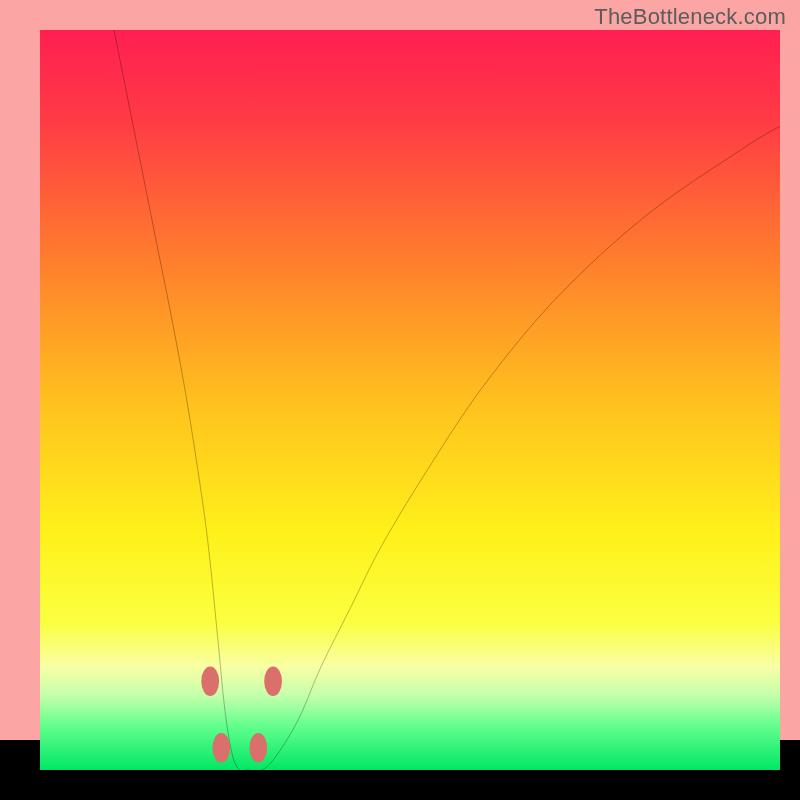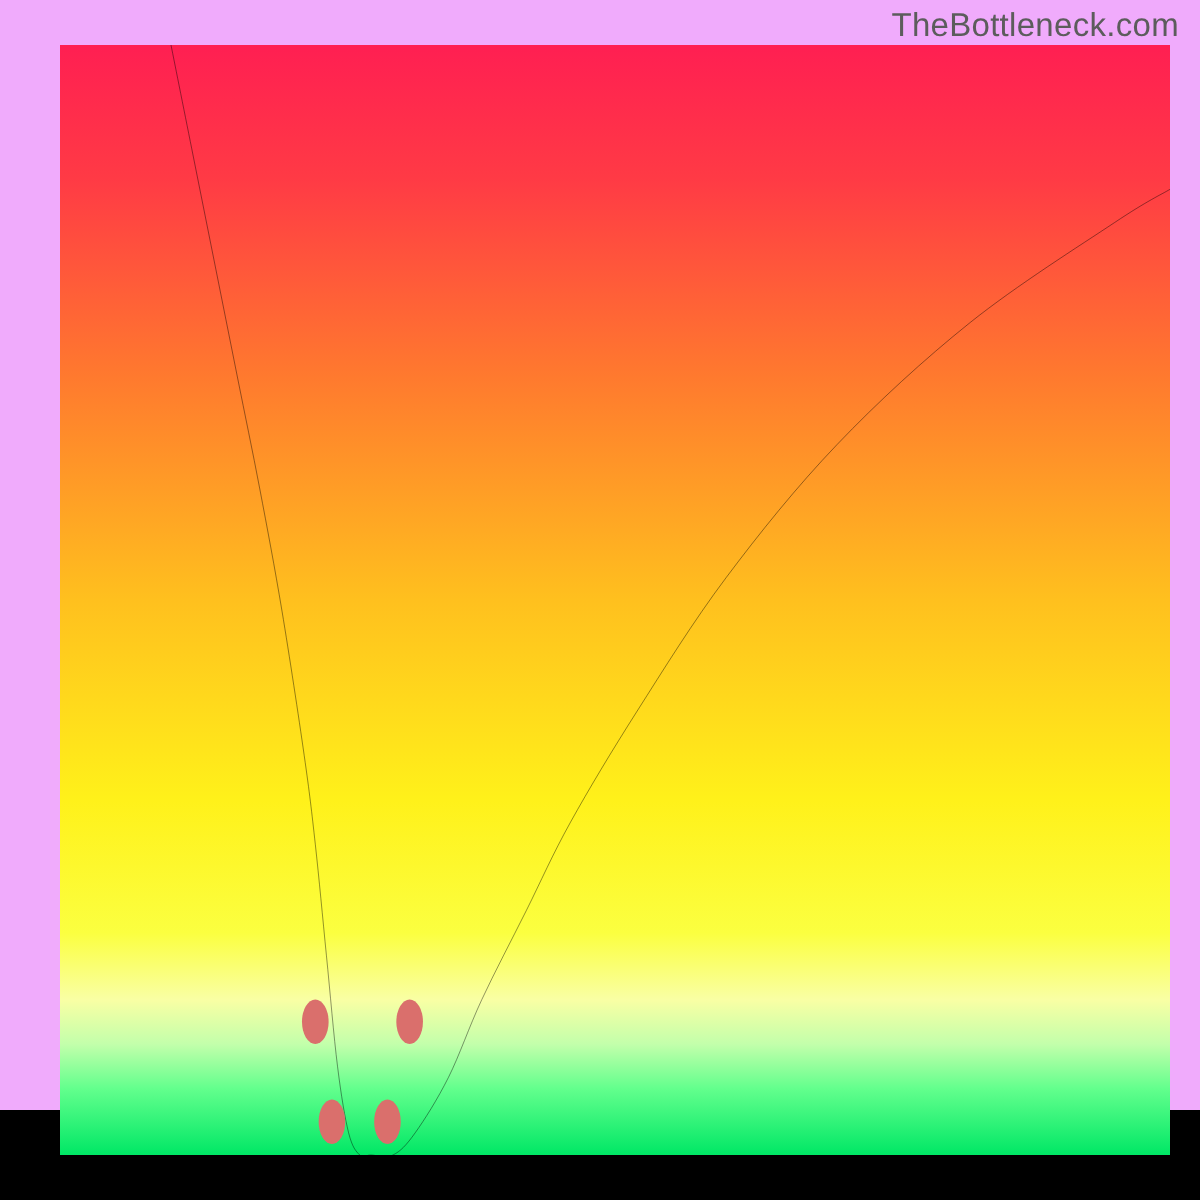--- a/index.html
+++ b/index.html
@@ -8,21 +8,21 @@
     width: 800px;
     height: 800px;
     overflow: hidden;
     background: #000;
     font-family: Arial, Helvetica, sans-serif;
   }
   .frame {
     position: relative;
     width: 800px;
     height: 740px;
-    background: #f0abfc;
+    background: #fca5a5;
   }
   .plot-area {
     position: absolute;
     left: 40px;
     top: 30px;
     width: 740px;
     height: 740px;
     overflow: hidden;
   }
   .gradient-bg {

